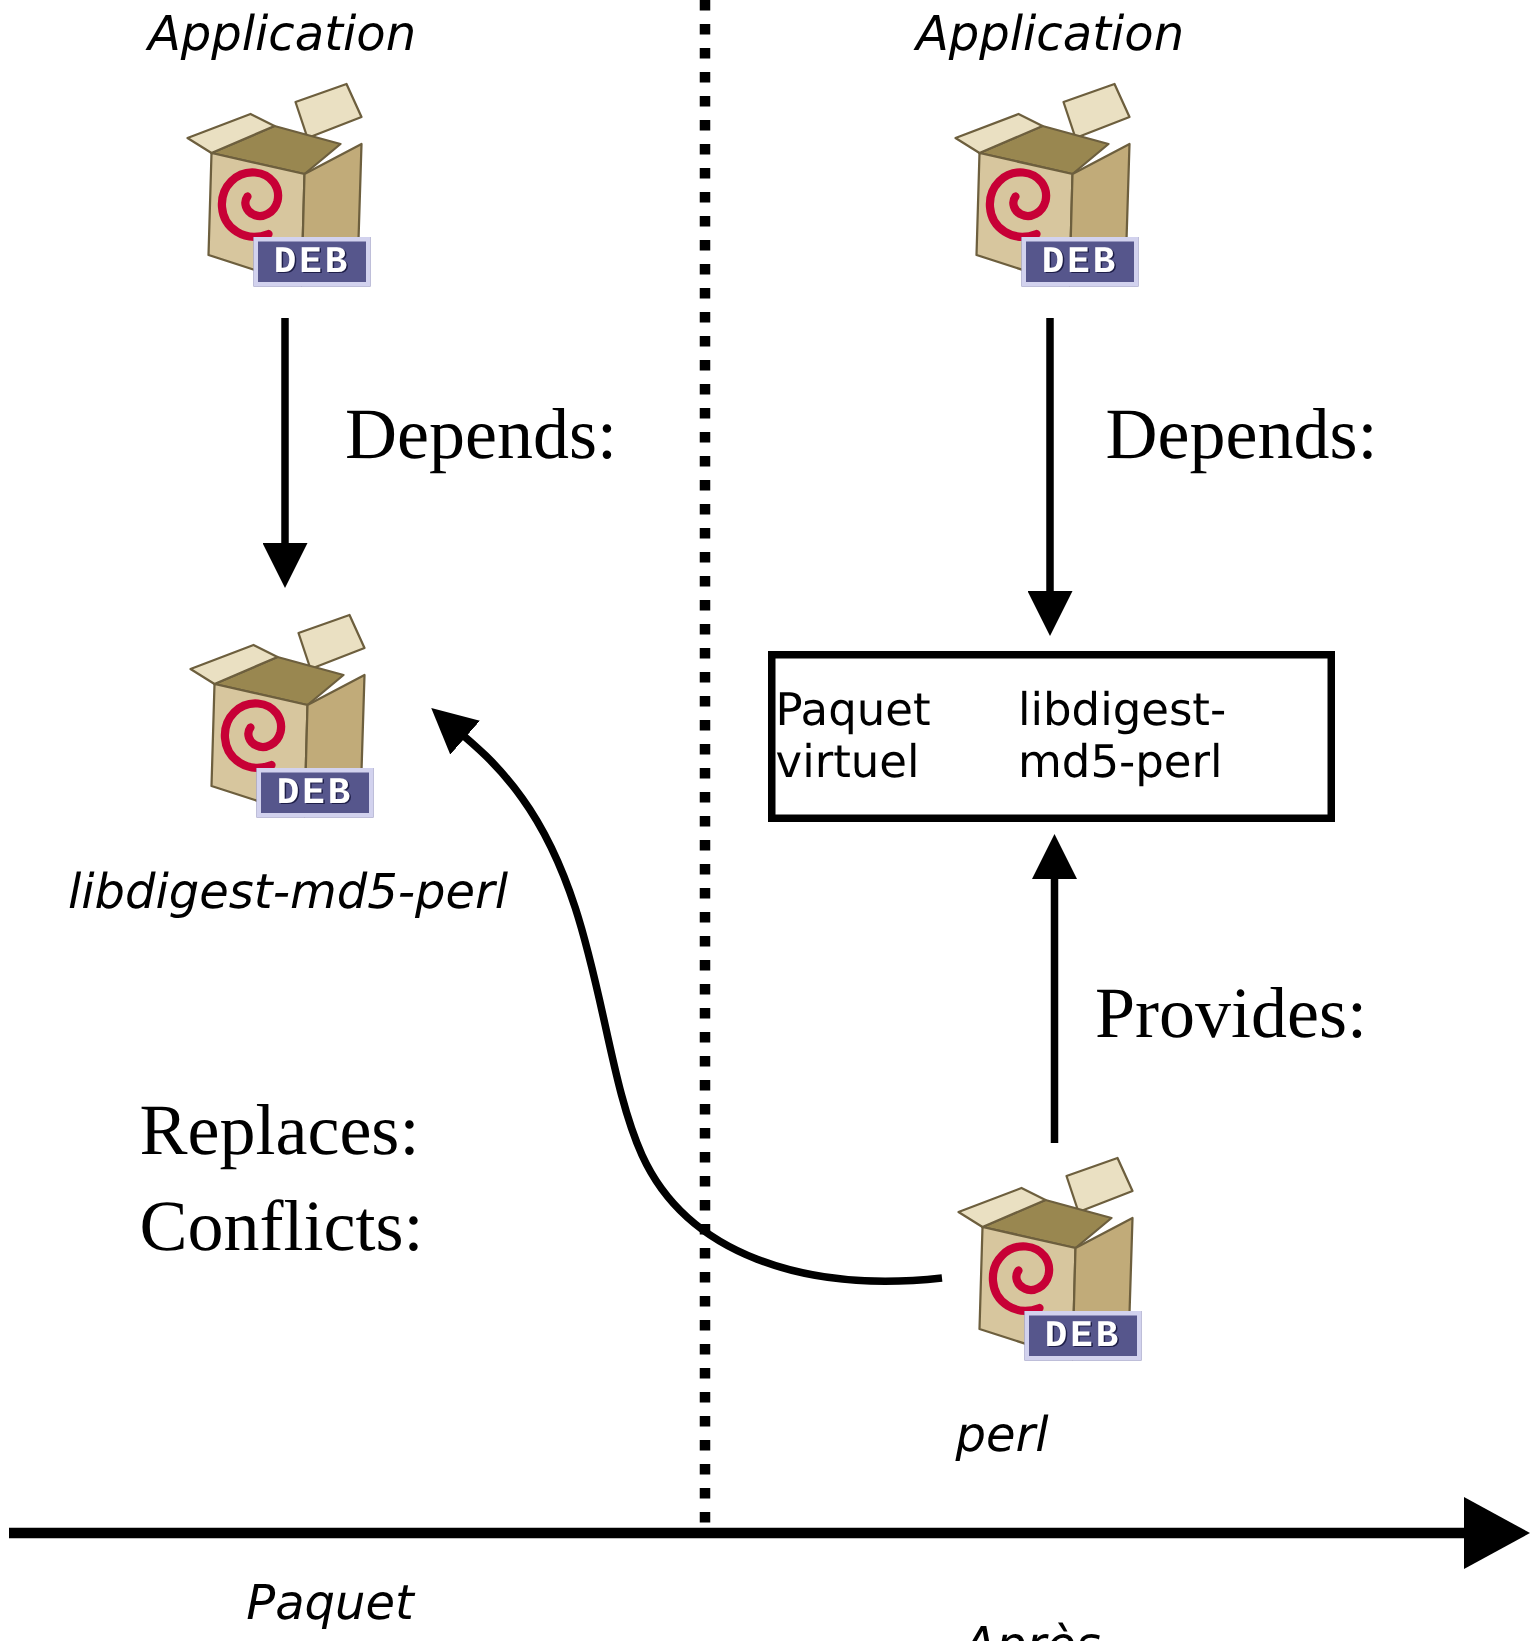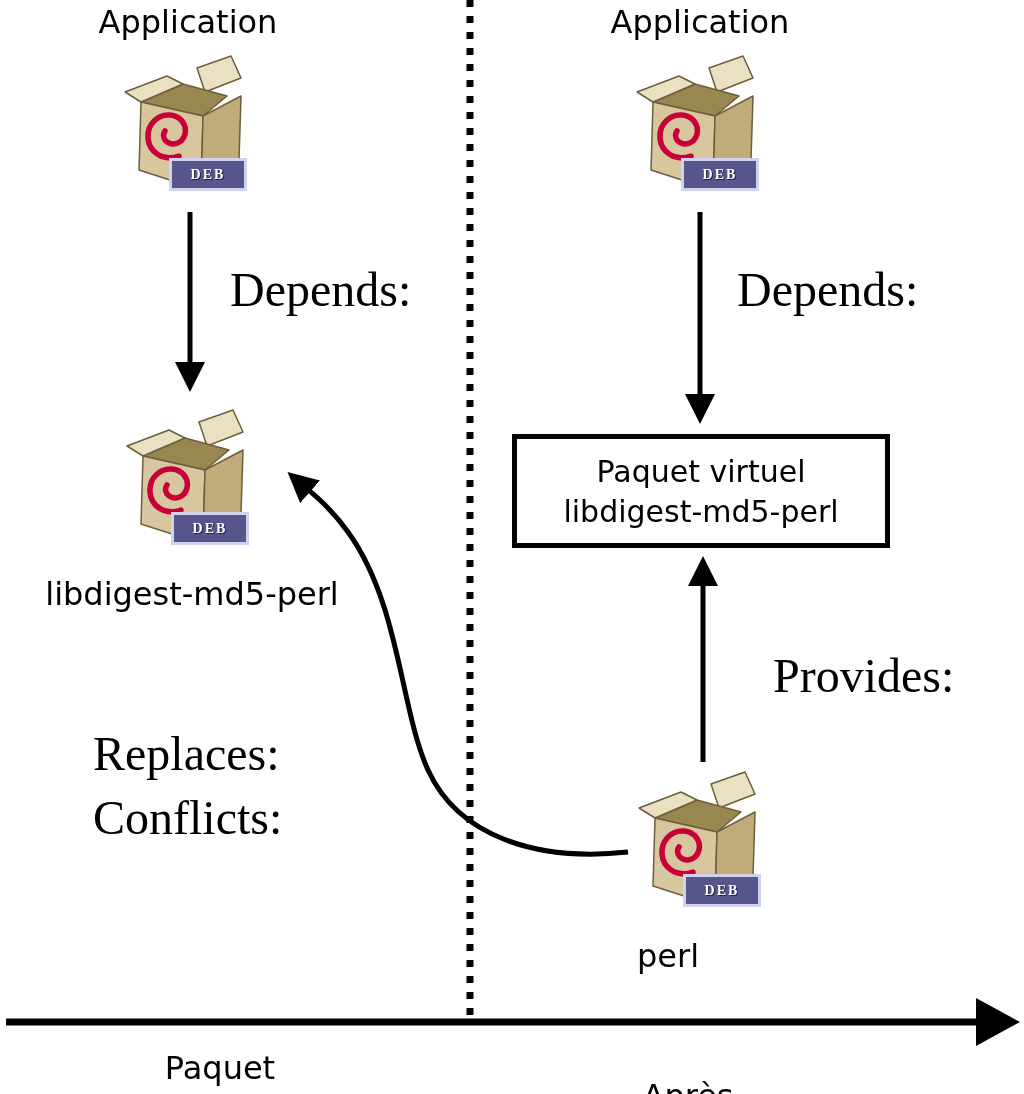--- a/index.html
+++ b/index.html
@@ -6,36 +6,36 @@
   html,body { background:#ffffff; }
   .canvas {
     position:relative; width:1024px; height:1094px;
     background:#ffffff; overflow:hidden;
     font-family:"DejaVu Sans", sans-serif; color:#000;
   }
   .overlay { position:absolute; left:0; top:0; width:1024px; height:1094px; pointer-events:none; }
   .label { position:absolute; color:#000; white-space:nowrap; line-height:1.15; }
   .sans  { font-family:"DejaVu Sans", sans-serif; font-size:32px; }
   .mono  { font-family:Liberation Serif, serif; font-size:48px; }
-  .centered { transform:translateX(-50%); }
+  .centered { transform:translateX(-50%);font-style:italic; }
 
   .pkg { position:absolute; width:150px; height:150px; }
   .pkg svg { width:100%; height:100%; display:block; overflow:visible; }
   .deb-badge {
     position:absolute; left:56px; top:106px; width:78px; height:33px;
     background:#56568c; border:3px solid #d2d2ee; color:#ffffff;
-    font-family:Liberation Serif, serif; font-weight:bold; font-size:14px;
+    font-family:Liberation Mono, monospace; font-weight:bold; font-size:25px;
     letter-spacing:2px; display:flex; align-items:center; justify-content:center;
     text-shadow:1px 1px 0 rgba(20,20,60,0.85);
   }
 
   .vbox {
     position:absolute; left:512px; top:434px; width:378px; height:114px;
     border:5px solid #000; background:#fff;
-    display:flex; flex-direction:column; align-items:center; justify-content:center;
+    display:flex; flex-direction:row; align-items:center; justify-content:center;
     gap:5px; font-size:30px;
   }
 
   .box-outline { stroke:#6d5f3e; stroke-width:1.5; stroke-linejoin:round; }
   .swirl { fill:none; stroke-width:5.5; stroke-linecap:round; }
 </style>
 </head>
 <body>
 
 <div class="canvas">
@@ -94,21 +94,21 @@
       </svg>
     <span class="deb-badge">DEB</span>
   </div>
   <div class="label sans centered" style="left:192px; top:576px;">libdigest-md5-perl</div>
 
   <div class="vbox">
     <div>Paquet virtuel</div>
     <div>libdigest-md5-perl</div>
   </div>
 
-  <div class="label mono" style="left:730px; top:648px;margin-left:43px;">Provides:</div>
+  <div class="label mono" style="left:730px; top:648px;">Provides:</div>
 
   <div class="label mono" style="left:93px; top:726px;">Replaces:</div>
   <div class="label mono" style="left:93px; top:790px;">Conflicts:</div>
 
   <div class="pkg" style="left:627px; top:768px;">
     <svg viewBox="0 0 150 150">
         <use href="#deb-box"></use>
       </svg>
     <span class="deb-badge">DEB</span>
   </div>

